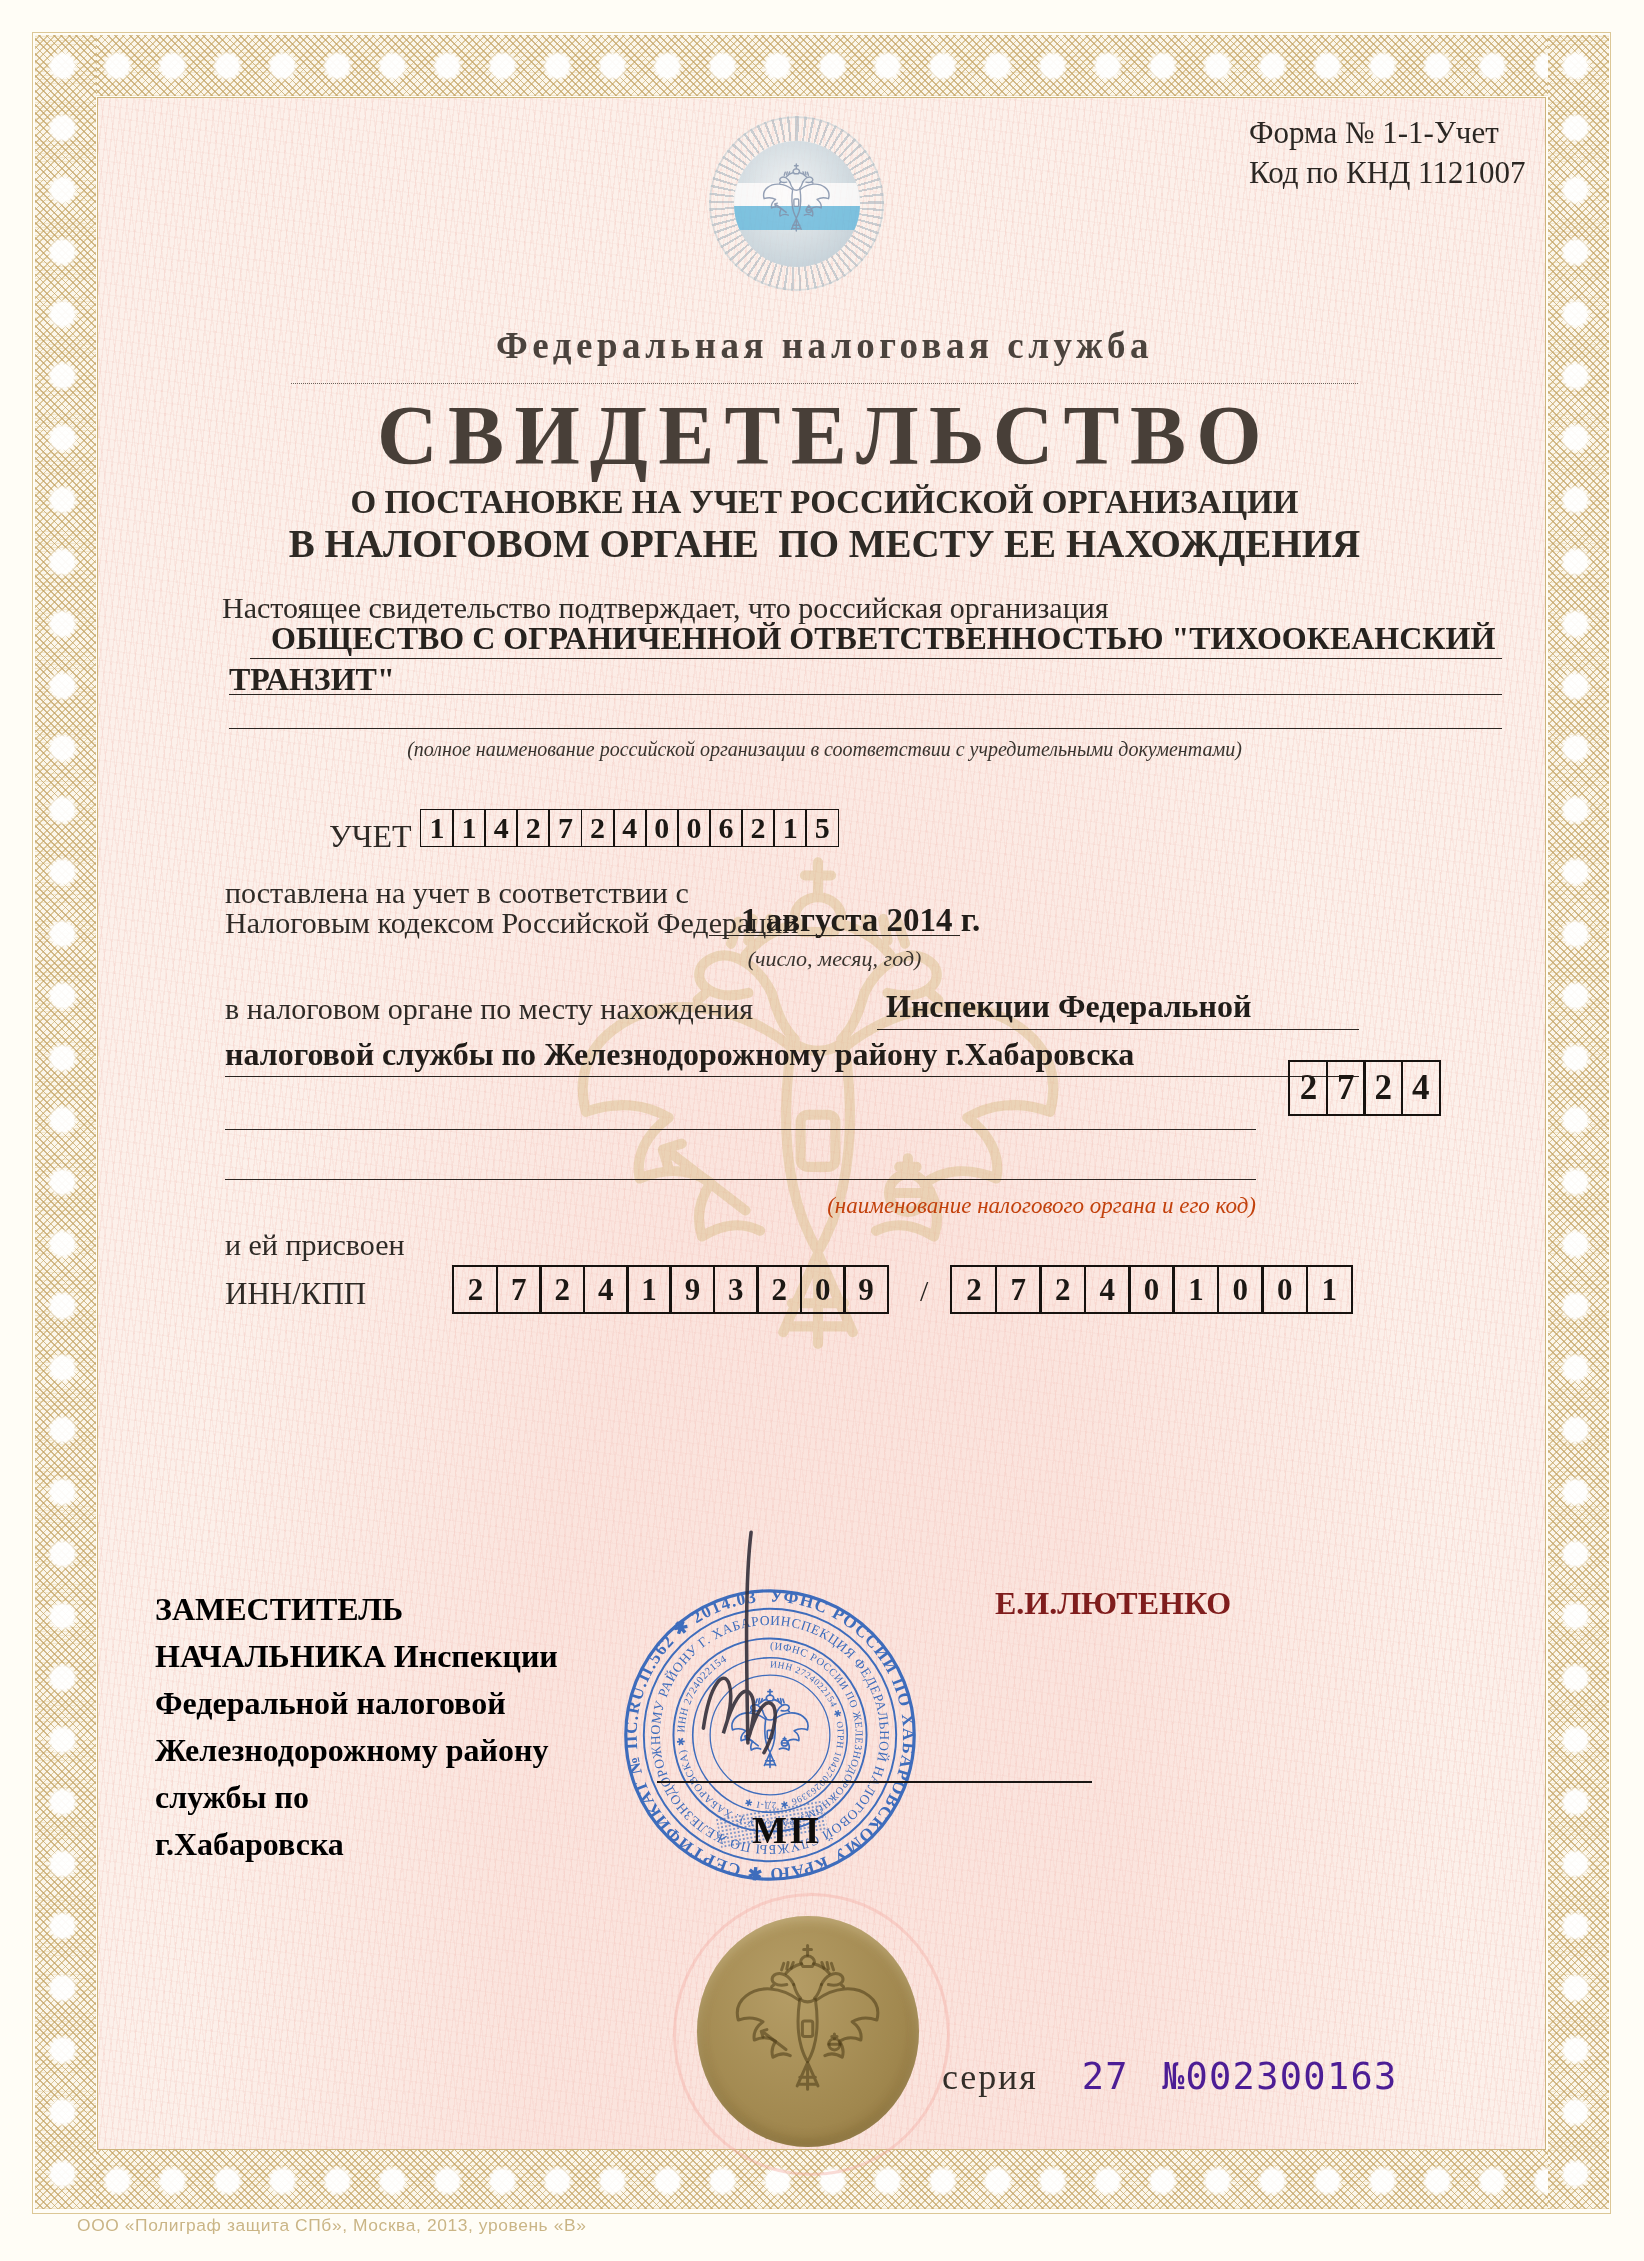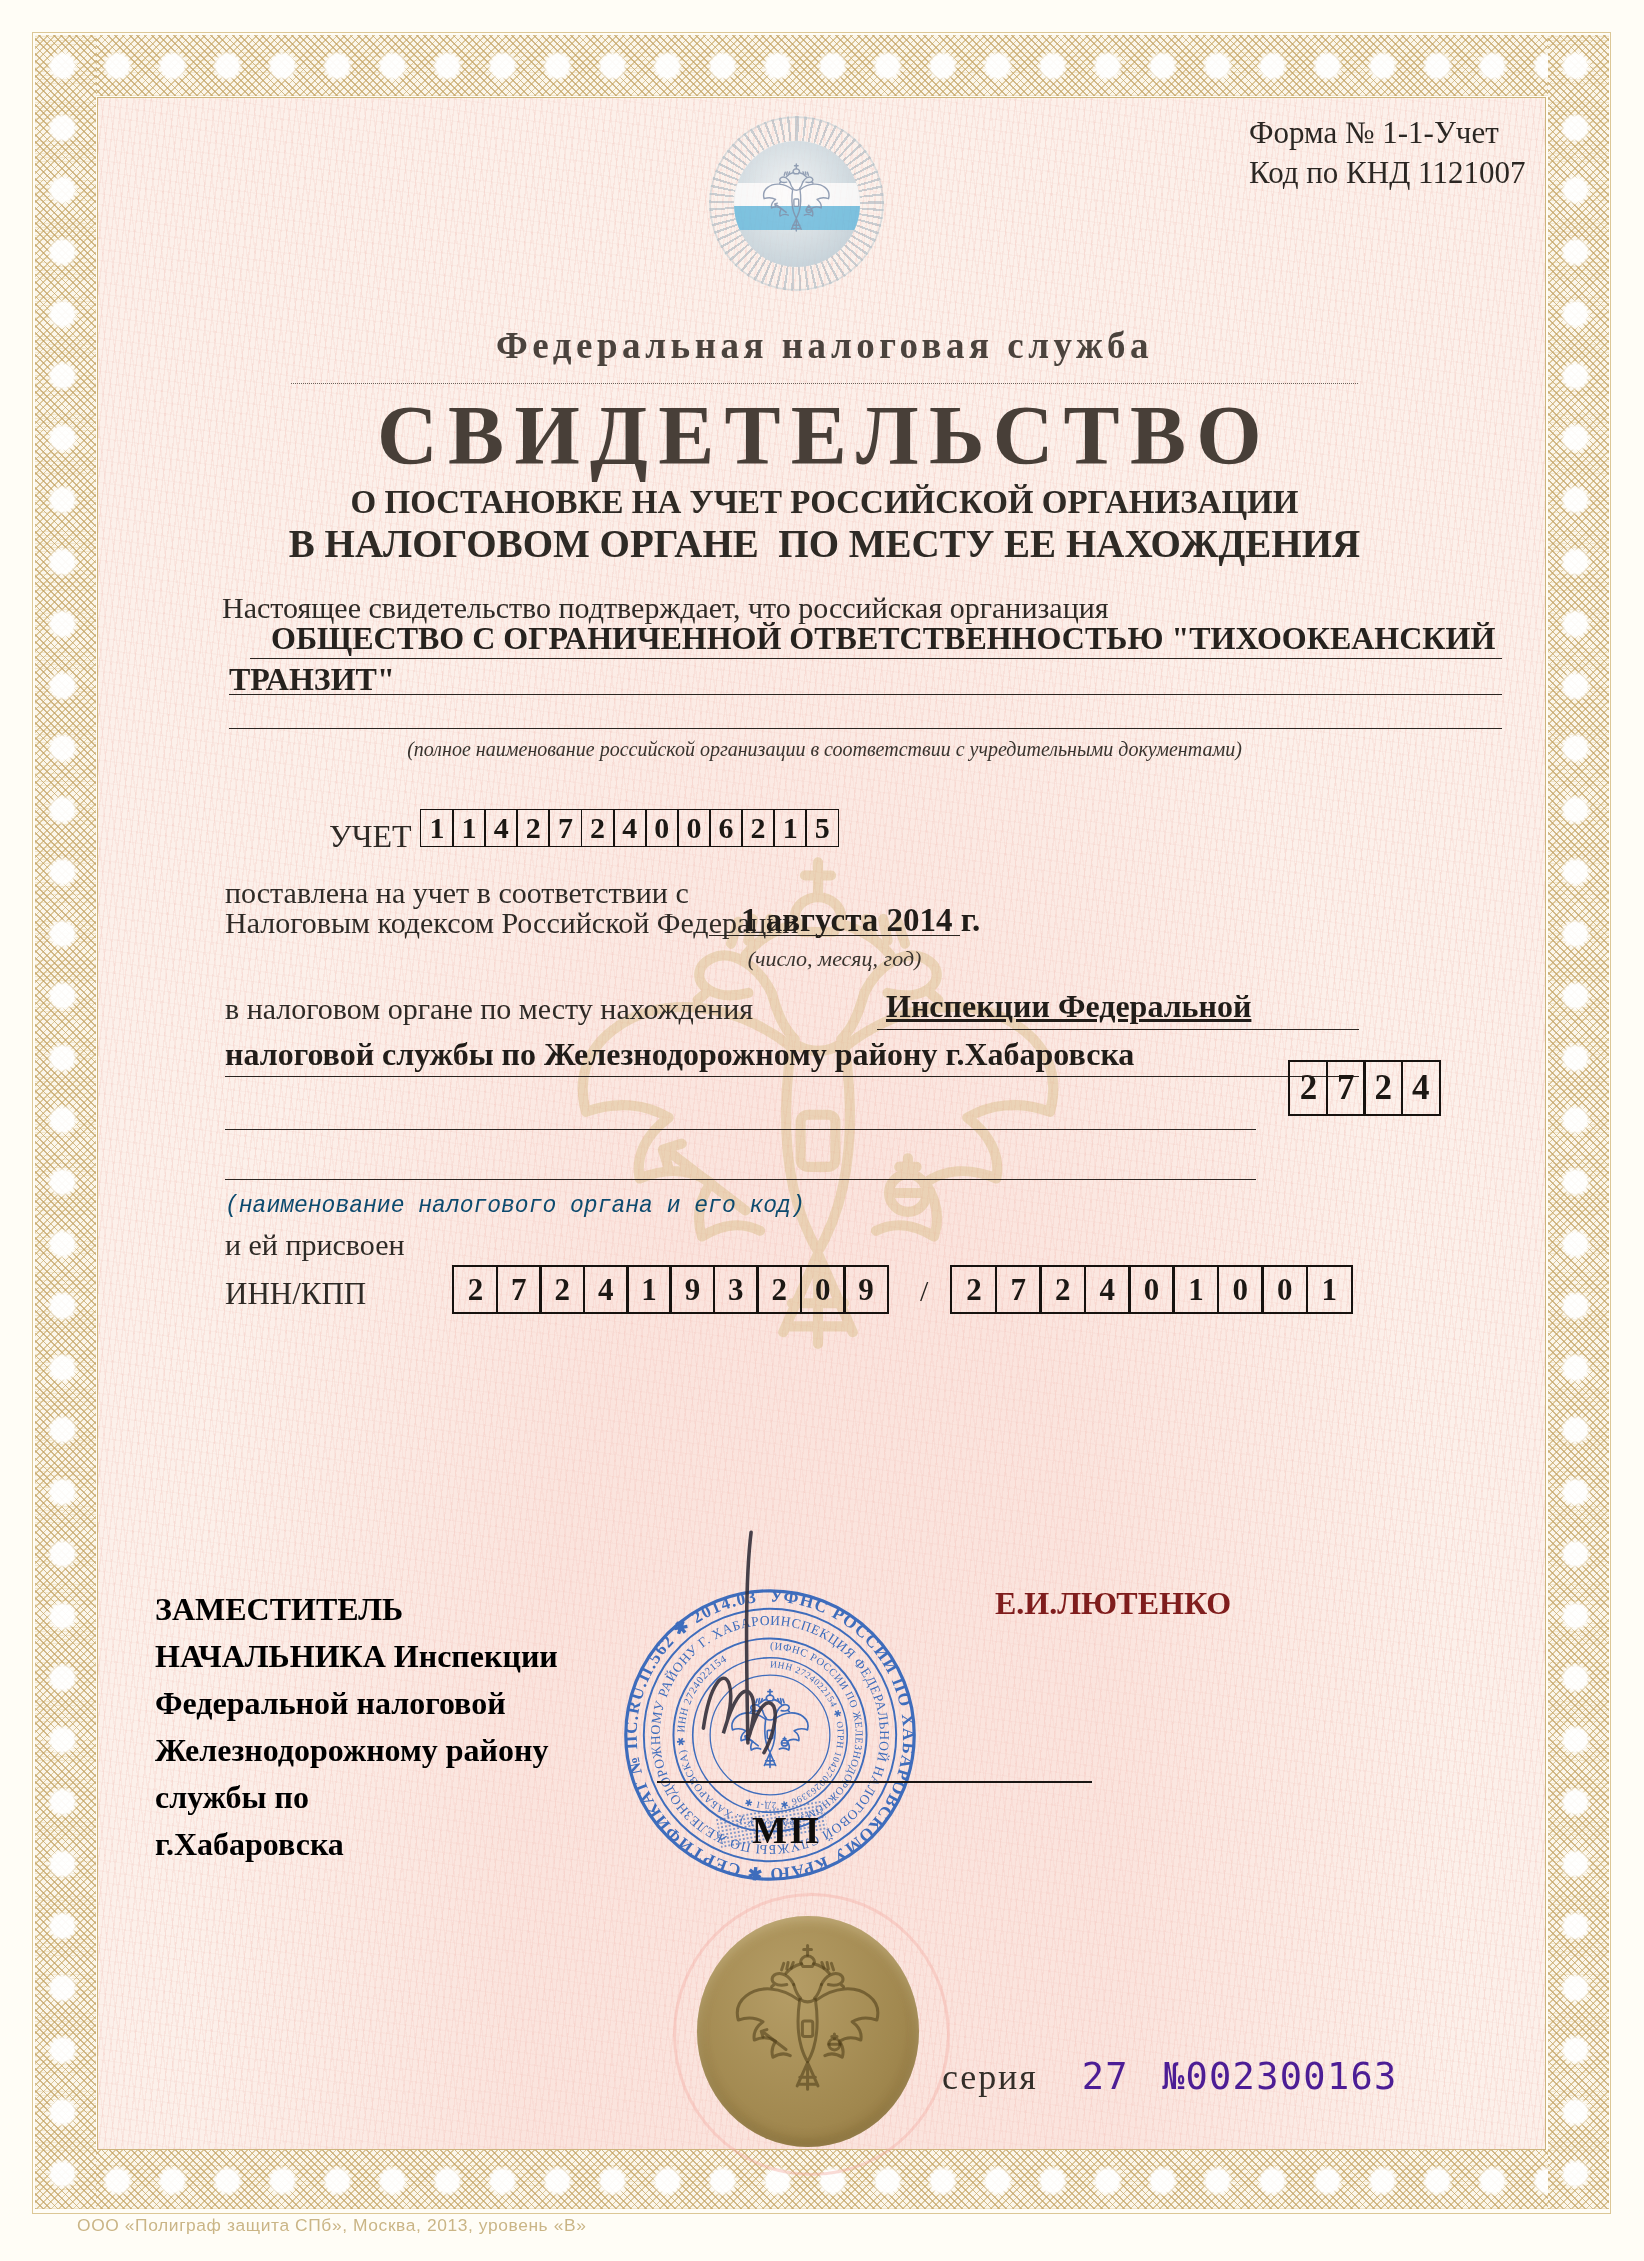--- a/index.html
+++ b/index.html
@@ -74,30 +74,30 @@
   .ogrn-label{position:absolute;left:329px;top:818px;font-size:32px;}
   .ogrn-boxes{left:420px;top:809px;}
   .ogrn-boxes .cell{width:32px;height:36px;font-size:30px;}
   .reg1{position:absolute;left:225px;top:876px;font-size:30px;}
   .reg2{position:absolute;left:225px;top:906px;font-size:30px;}
   .reg-date{position:absolute;left:741px;top:902px;font-size:33px;font-weight:bold;color:#211d19;}
   .u-date{left:709px;top:935px;width:251px;}
   .date-caption{position:absolute;left:709px;top:946px;width:251px;text-align:center;
     font-size:22px;font-style:italic;color:#38332e;}
   .auth-intro{position:absolute;left:225px;top:992px;font-size:30px;}
-  .auth-bold1{position:absolute;left:886px;top:988px;font-size:32px;font-weight:bold;color:#211d19;text-decoration:underline;}
+  .auth-bold1{position:absolute;left:886px;top:988px;font-size:32px;font-weight:bold;color:#211d19;}
   .u-auth1{left:877px;top:1029px;width:482px;}
   .auth-bold2{position:absolute;left:225px;top:1036px;font-size:32px;font-weight:bold;color:#211d19;}
   .u-auth2{left:225px;top:1076px;width:1134px;}
   .code-boxes{left:1291px;top:1060px;}
   .code-boxes .cell{width:36px;height:52px;border-width:2.6px;margin-left:-2.6px;font-size:35px;}
   .u-e1{left:225px;top:1129px;width:1031px;}
   .u-e2{left:225px;top:1179px;width:1031px;}
-  .auth-caption{position:absolute;left:225px;top:1193px;width:1031px;text-align:left;
-    font-size:23px;font-style:italic;color:#0c4a6e;font-family:Liberation Mono, monospace;}
+  .auth-caption{position:absolute;left:225px;top:1193px;width:1031px;text-align:right;
+    font-size:23px;font-style:italic;color:#c2410c;}
   .assigned{position:absolute;left:225px;top:1228px;font-size:30px;}
   .innkpp-label{position:absolute;left:225px;top:1276px;font-size:31px;}
   .inn-boxes{left:455px;top:1265px;}
   .inn-boxes .cell{width:42px;height:45px;border-width:2.6px;margin-left:-2.6px;font-size:31px;}
   .innkpp-slash{position:absolute;left:920px;top:1274px;font-size:30px;color:#26221e;}
   .kpp-boxes{left:953px;top:1265px;}
   .kpp-boxes .cell{width:43px;height:45px;border-width:2.6px;margin-left:-2.6px;font-size:31px;}
   
   .signer-block{position:absolute;left:155px;top:1586px;width:490px;
     font-size:32px;font-weight:bold;line-height:47px;color:#000000;}

